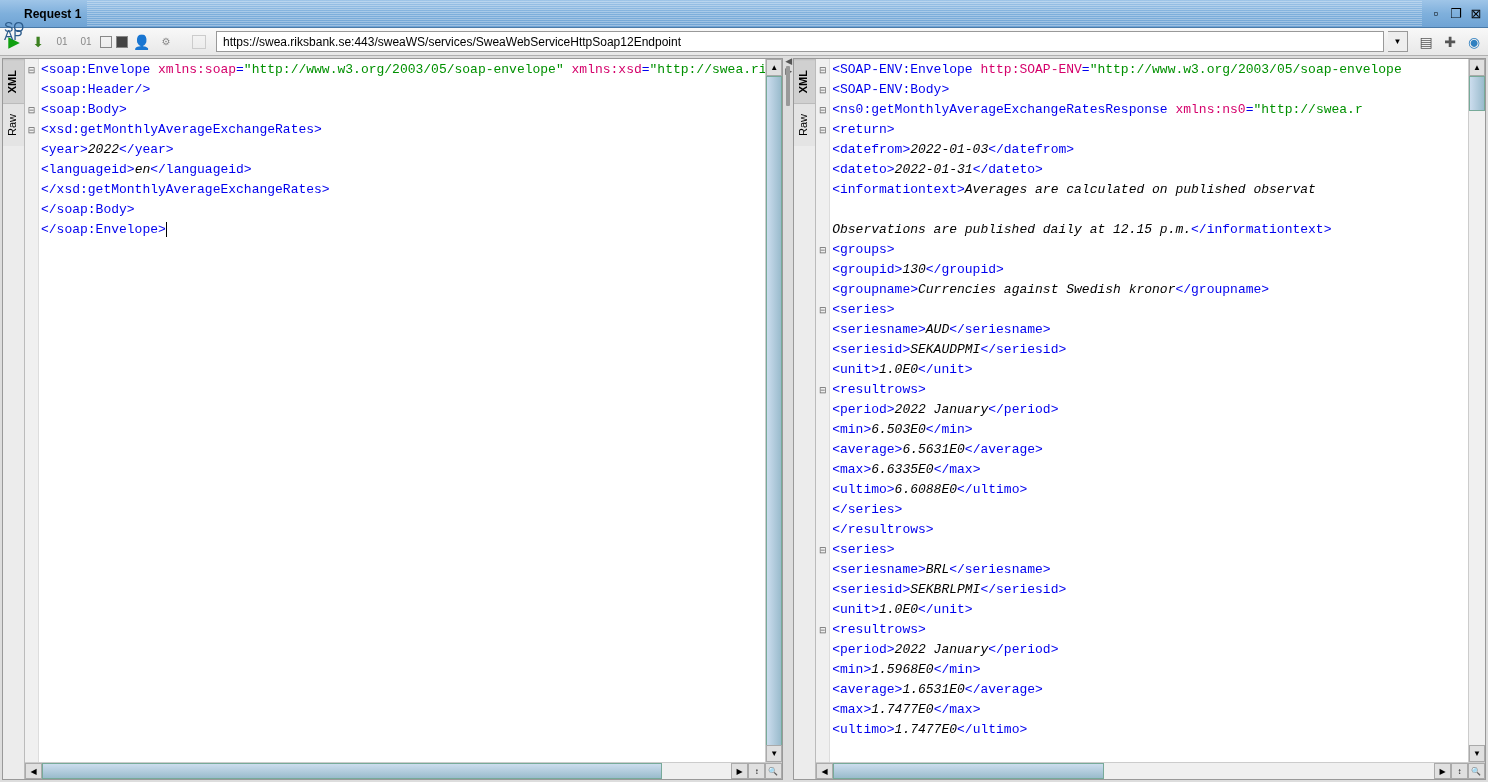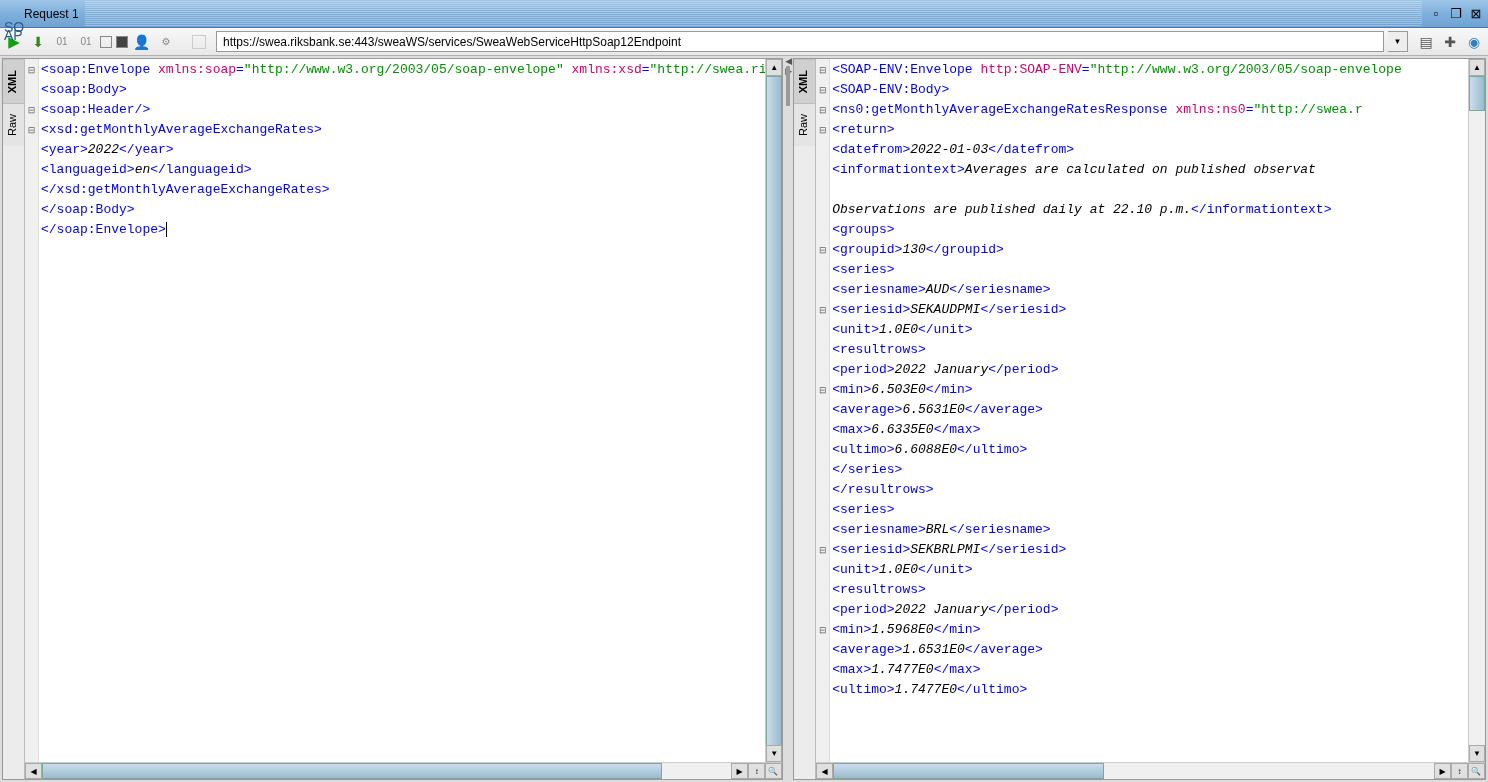--- a/index.html
+++ b/index.html
@@ -24,21 +24,21 @@
   width: 16px;
   height: 16px;
   font-size: 14px;
   color: #2c5c8c;
   font-weight: normal;
   line-height: 8px;
   margin-right: 4px;
   margin-top: 34px;
 }
 .titlebar-title {
-  font-weight: normal;
+  font-weight: bold;
   color: #000;
   font-size: 12px;
 }
 .titlebar-stripes {
   flex: 1;
   height: 100%;
   background: repeating-linear-gradient(0deg, transparent, transparent 1px, rgba(255,255,255,0.3) 1px, rgba(255,255,255,0.3) 2px);
   margin: 0 6px;
 }
 .titlebar-controls {
@@ -310,22 +310,22 @@
         <div class="fold"></div>
         <div class="fold"></div>
         <div class="fold"></div>
         <div class="fold"></div>
         <div class="fold"></div>
         <div class="fold"></div>
       </div>
     <div class="code-area">
       <div class="code-content" id="request-code">
           <div class="code-line"><span class="t-tag">&lt;soap:Envelope </span><span class="t-attr">xmlns:soap</span><span class="t-tag">=</span><span class="t-str">"http://www.w3.org/2003/05/soap-envelope"</span><span class="t-tag"> </span><span class="t-attr">xmlns:xsd</span><span class="t-tag">=</span><span class="t-str">"http://swea.riks</span></div>
+          <div class="code-line">   <span class="t-tag">&lt;soap:Header/&gt;</span></div>
           <div class="code-line">   <span class="t-tag">&lt;soap:Body&gt;</span></div>
-          <div class="code-line">   <span class="t-tag">&lt;soap:Header/&gt;</span></div>
           <div class="code-line">      <span class="t-tag">&lt;xsd:getMonthlyAverageExchangeRates&gt;</span></div>
           <div class="code-line">         <span class="t-tag">&lt;year&gt;</span><span class="t-txt">2022</span><span class="t-tag">&lt;/year&gt;</span></div>
           <div class="code-line">         <span class="t-tag">&lt;languageid&gt;</span><span class="t-txt">en</span><span class="t-tag">&lt;/languageid&gt;</span></div>
           <div class="code-line">      <span class="t-tag">&lt;/xsd:getMonthlyAverageExchangeRates&gt;</span></div>
           <div class="code-line">   <span class="t-tag">&lt;/soap:Body&gt;</span></div>
           <div class="code-line"><span class="t-tag">&lt;/soap:Envelope&gt;</span><span class="cursor"></span></div>
         </div>
       <div class="scrollbar-v">
         <div class="arrow">▲</div>
         <div class="thumb" style="height:680px;"></div>
@@ -396,25 +396,27 @@
         <div class="fold"></div>
         <div class="fold"></div>
       </div>
     <div class="code-area">
       <div class="code-content" id="response-code">
           <div class="code-line"><span class="t-tag">&lt;SOAP-ENV:Envelope </span><span class="t-attr">http:SOAP-ENV</span><span class="t-tag">=</span><span class="t-str">"http://www.w3.org/2003/05/soap-envelope</span></div>
           <div class="code-line">   <span class="t-tag">&lt;SOAP-ENV:Body&gt;</span></div>
           <div class="code-line">      <span class="t-tag">&lt;ns0:getMonthlyAverageExchangeRatesResponse </span><span class="t-attr">xmlns:ns0</span><span class="t-tag">=</span><span class="t-str">"http://swea.r</span></div>
           <div class="code-line">         <span class="t-tag">&lt;return&gt;</span></div>
           <div class="code-line">            <span class="t-tag">&lt;datefrom&gt;</span><span class="t-txt">2022-01-03</span><span class="t-tag">&lt;/datefrom&gt;</span></div>
+          <div class="code-line">            <span class="t-tag">&lt;dateto&gt;</span><span class="t-txt">2022-01-31</span><span class="t-tag">&lt;/dateto&gt;</span></div>
           <div class="code-line">            <span class="t-tag">&lt;informationtext&gt;</span><span class="t-txt">Averages are calculated on published observat</span></div>
           <div class="code-line"><span class="t-txt"></span></div>
-          <div class="code-line"><span class="t-txt">Observations are published daily at 22.10 p.m.</span><span class="t-tag">&lt;/informationtext&gt;</span></div>
+          <div class="code-line"><span class="t-txt">Observations are published daily at 12.15 p.m.</span><span class="t-tag">&lt;/informationtext&gt;</span></div>
           <div class="code-line">            <span class="t-tag">&lt;groups&gt;</span></div>
           <div class="code-line">               <span class="t-tag">&lt;groupid&gt;</span><span class="t-txt">130</span><span class="t-tag">&lt;/groupid&gt;</span></div>
+          <div class="code-line">               <span class="t-tag">&lt;groupname&gt;</span><span class="t-txt">Currencies against Swedish kronor</span><span class="t-tag">&lt;/groupname&gt;</span></div>
           <div class="code-line">               <span class="t-tag">&lt;series&gt;</span></div>
           <div class="code-line">                  <span class="t-tag">&lt;seriesname&gt;</span><span class="t-txt">AUD</span><span class="t-tag">&lt;/seriesname&gt;</span></div>
           <div class="code-line">                  <span class="t-tag">&lt;seriesid&gt;</span><span class="t-txt">SEKAUDPMI</span><span class="t-tag">&lt;/seriesid&gt;</span></div>
           <div class="code-line">                  <span class="t-tag">&lt;unit&gt;</span><span class="t-txt">1.0E0</span><span class="t-tag">&lt;/unit&gt;</span></div>
           <div class="code-line">                  <span class="t-tag">&lt;resultrows&gt;</span></div>
           <div class="code-line">                     <span class="t-tag">&lt;period&gt;</span><span class="t-txt">2022 January</span><span class="t-tag">&lt;/period&gt;</span></div>
           <div class="code-line">                     <span class="t-tag">&lt;min&gt;</span><span class="t-txt">6.503E0</span><span class="t-tag">&lt;/min&gt;</span></div>
           <div class="code-line">                     <span class="t-tag">&lt;average&gt;</span><span class="t-txt">6.5631E0</span><span class="t-tag">&lt;/average&gt;</span></div>
           <div class="code-line">                     <span class="t-tag">&lt;max&gt;</span><span class="t-txt">6.6335E0</span><span class="t-tag">&lt;/max&gt;</span></div>
           <div class="code-line">                     <span class="t-tag">&lt;ultimo&gt;</span><span class="t-txt">6.6088E0</span><span class="t-tag">&lt;/ultimo&gt;</span></div>

